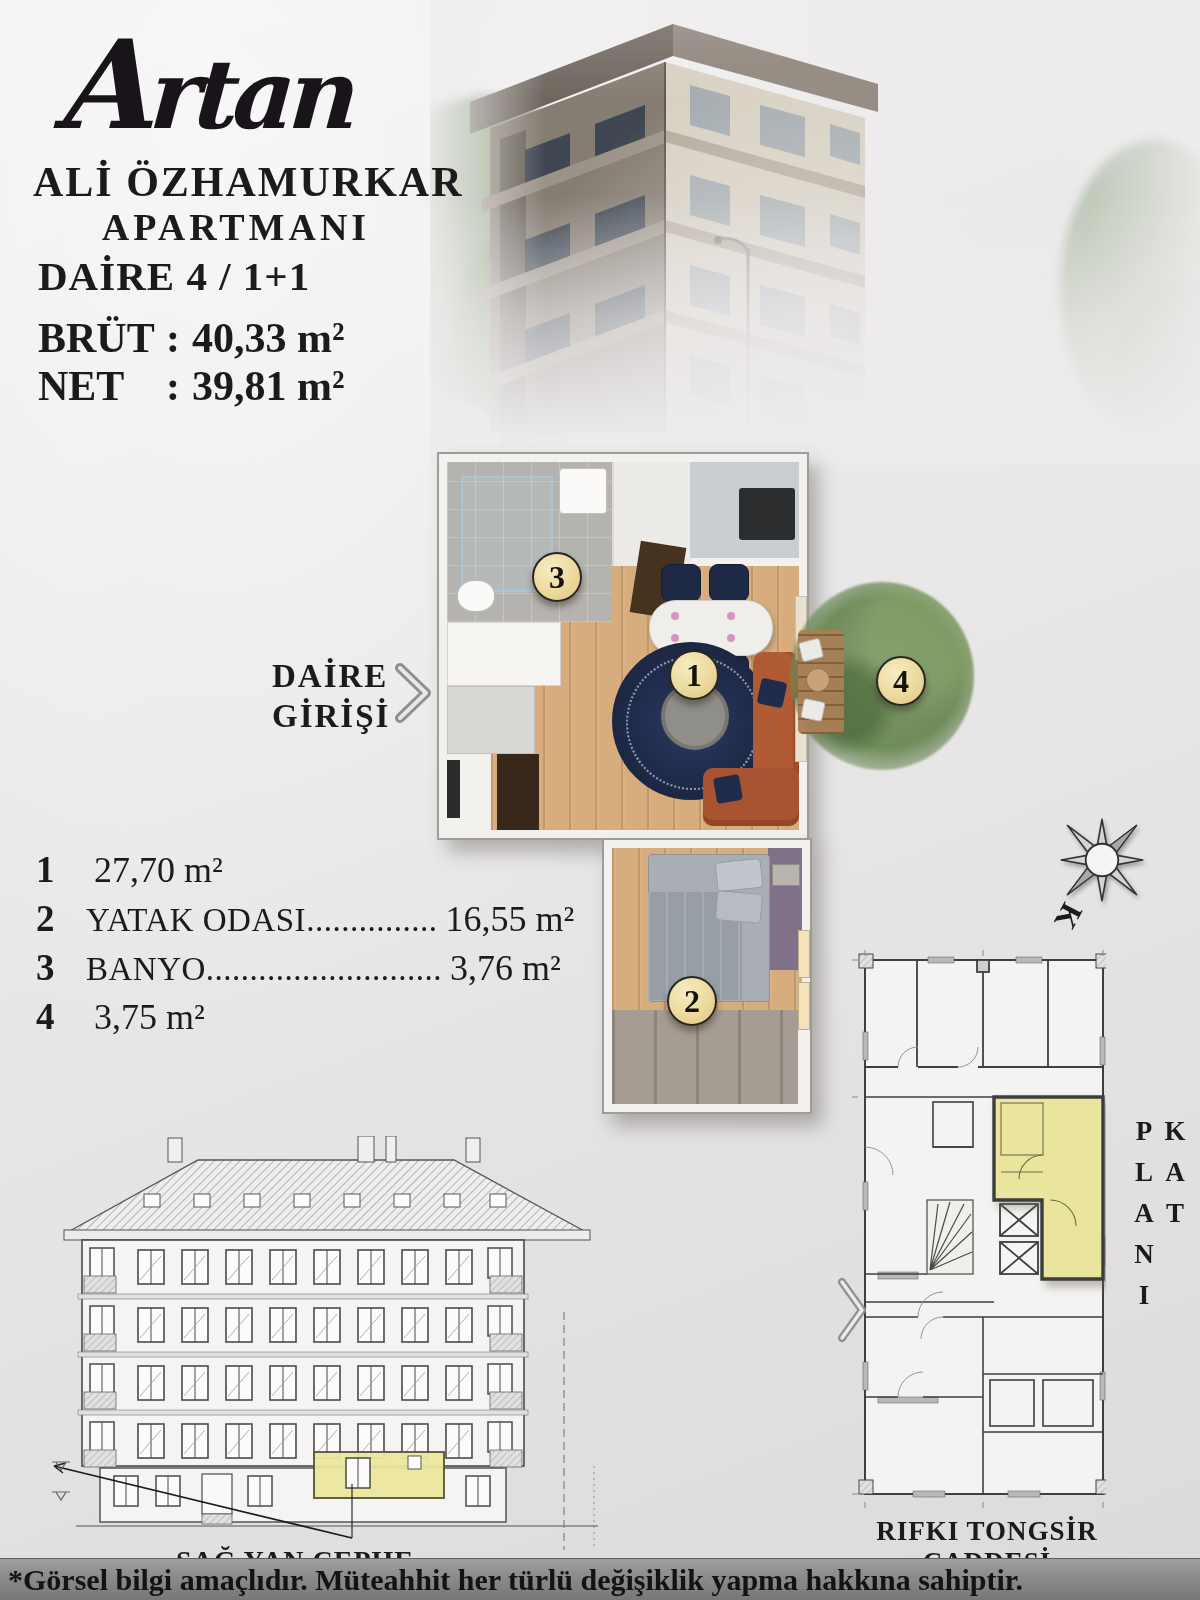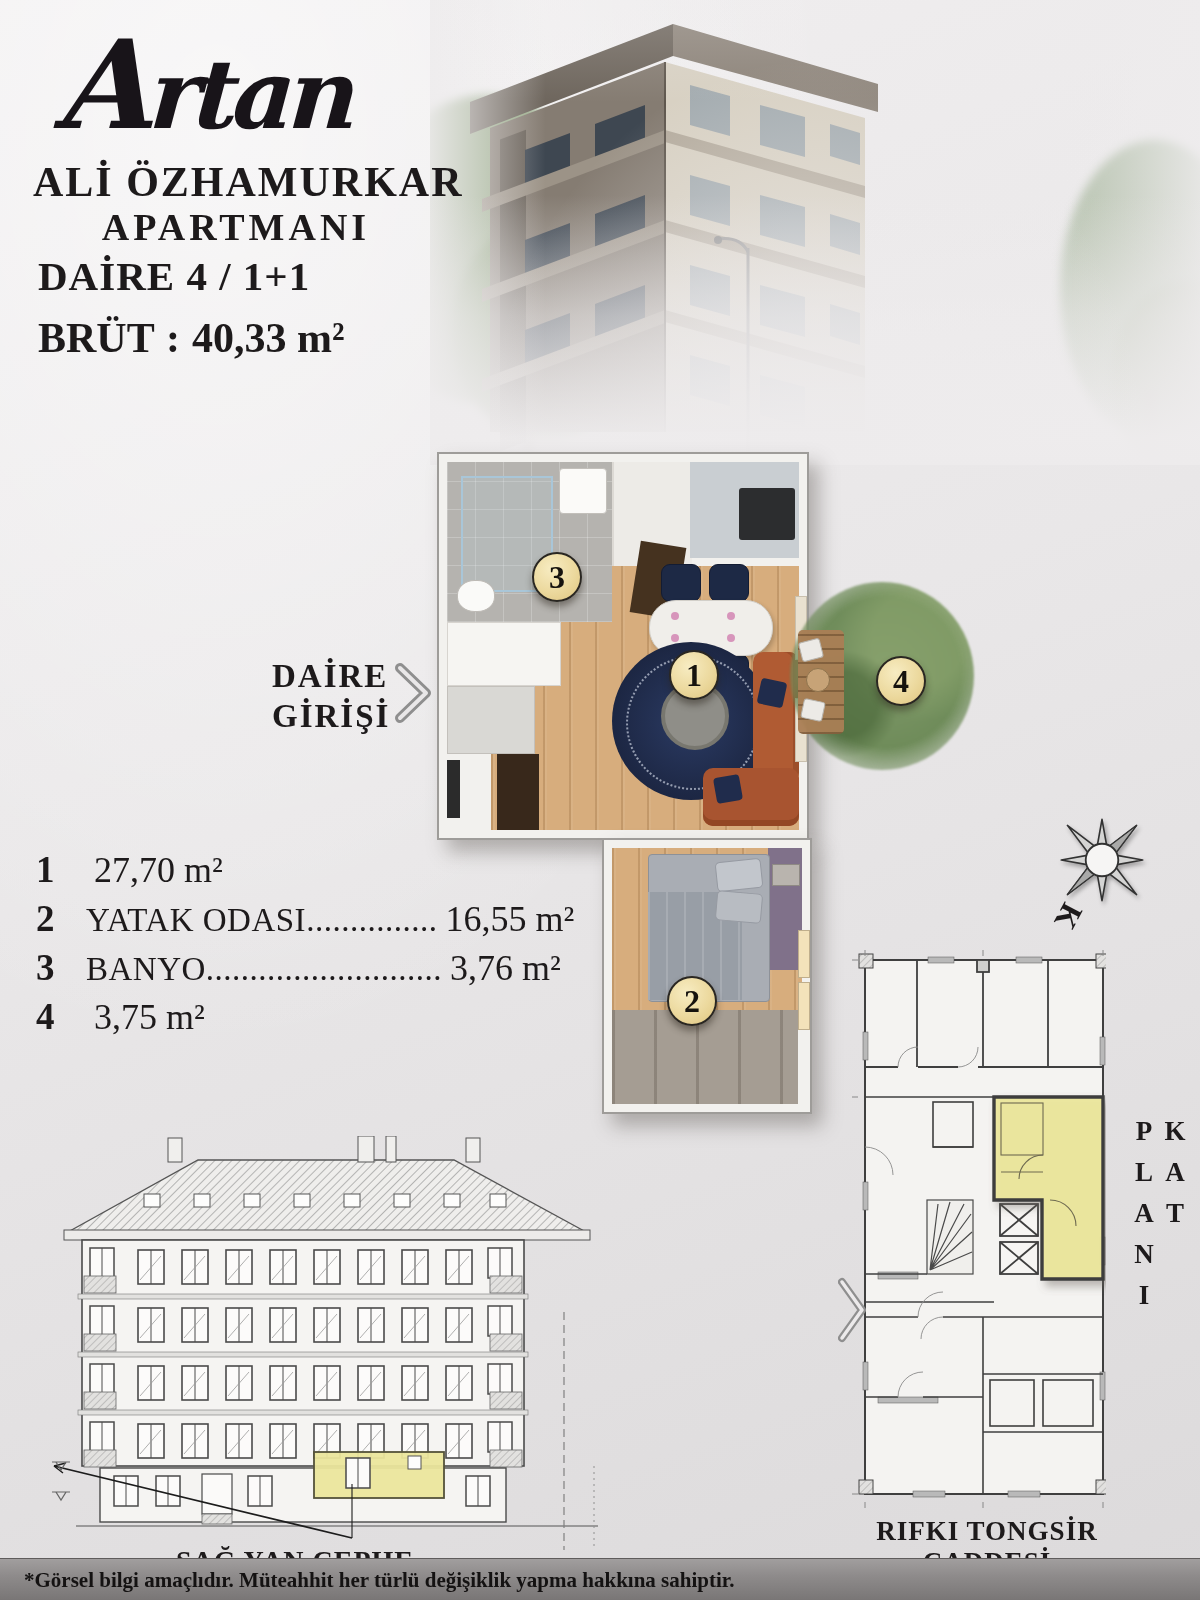--- a/index.html
+++ b/index.html
@@ -75,21 +75,21 @@
   .siteplan{position:absolute;left:838px;top:942px;}
   .katplani{position:absolute;left:1128px;top:1116px;height:230px;font-size:27px;font-weight:700;
     writing-mode:vertical-rl;text-orientation:upright;letter-spacing:11px;}
   .street{position:absolute;left:828px;top:1516px;width:318px;text-align:center;
     font-size:27px;font-weight:700;letter-spacing:1px;}
 
   
   .footer{position:absolute;left:0;top:1558px;width:1200px;height:42px;
     background:linear-gradient(180deg,#a19e9e 0%,#8e8b8b 40%,#787575 100%);
     border-top:1px solid #5f5c5c;}
-  .footer span{display:block;padding-left:24px;line-height:42px;font-size:21px;font-weight:700;color:#141212;}
+  .footer span{display:block;padding-left:8px;line-height:42px;font-size:30px;font-weight:700;color:#141212;}
 </style>
 </head>
 <body>
 
 <div class="page">
 
   <div class="render">
     <svg width="770" height="465" viewBox="0 0 770 465">
       <defs>
           <filter id="soft">
@@ -159,20 +159,23 @@
     </svg>
     <div class="fog"></div>
   </div>
 
   <div class="logo">Artan</div>
   <div class="bname1">ALİ ÖZHAMURKAR</div>
   <div class="bname2">APARTMANI</div>
   <div class="unit">DAİRE 4 / 1+1</div>
   <div class="arearow" style="top:314px;">
     <span class="lab">BRÜT</span><span class="col">:</span><span>40,33 m²</span>
+  </div>
+  <div class="arearow" style="top:362px;">
+    <span class="lab">NET</span><span class="col">:</span><span>39,81 m²</span>
   </div>
 
   <div class="entrance">
     <span style="display:block">DAİRE</span>
     <span style="display:block">GİRİŞİ</span>
   </div>
   <svg class="chev" style="left:392px;top:662px;" width="42" height="62" viewBox="0 0 42 62">
     <polyline points="8,6 34,31 8,56" fill="none" stroke="#8f8f8f" stroke-width="10" stroke-linecap="round" stroke-linejoin="round"></polyline>
     <polyline points="8,6 34,31 8,56" fill="none" stroke="#e9e7e8" stroke-width="4" stroke-linecap="round" stroke-linejoin="round"></polyline>
   </svg>

